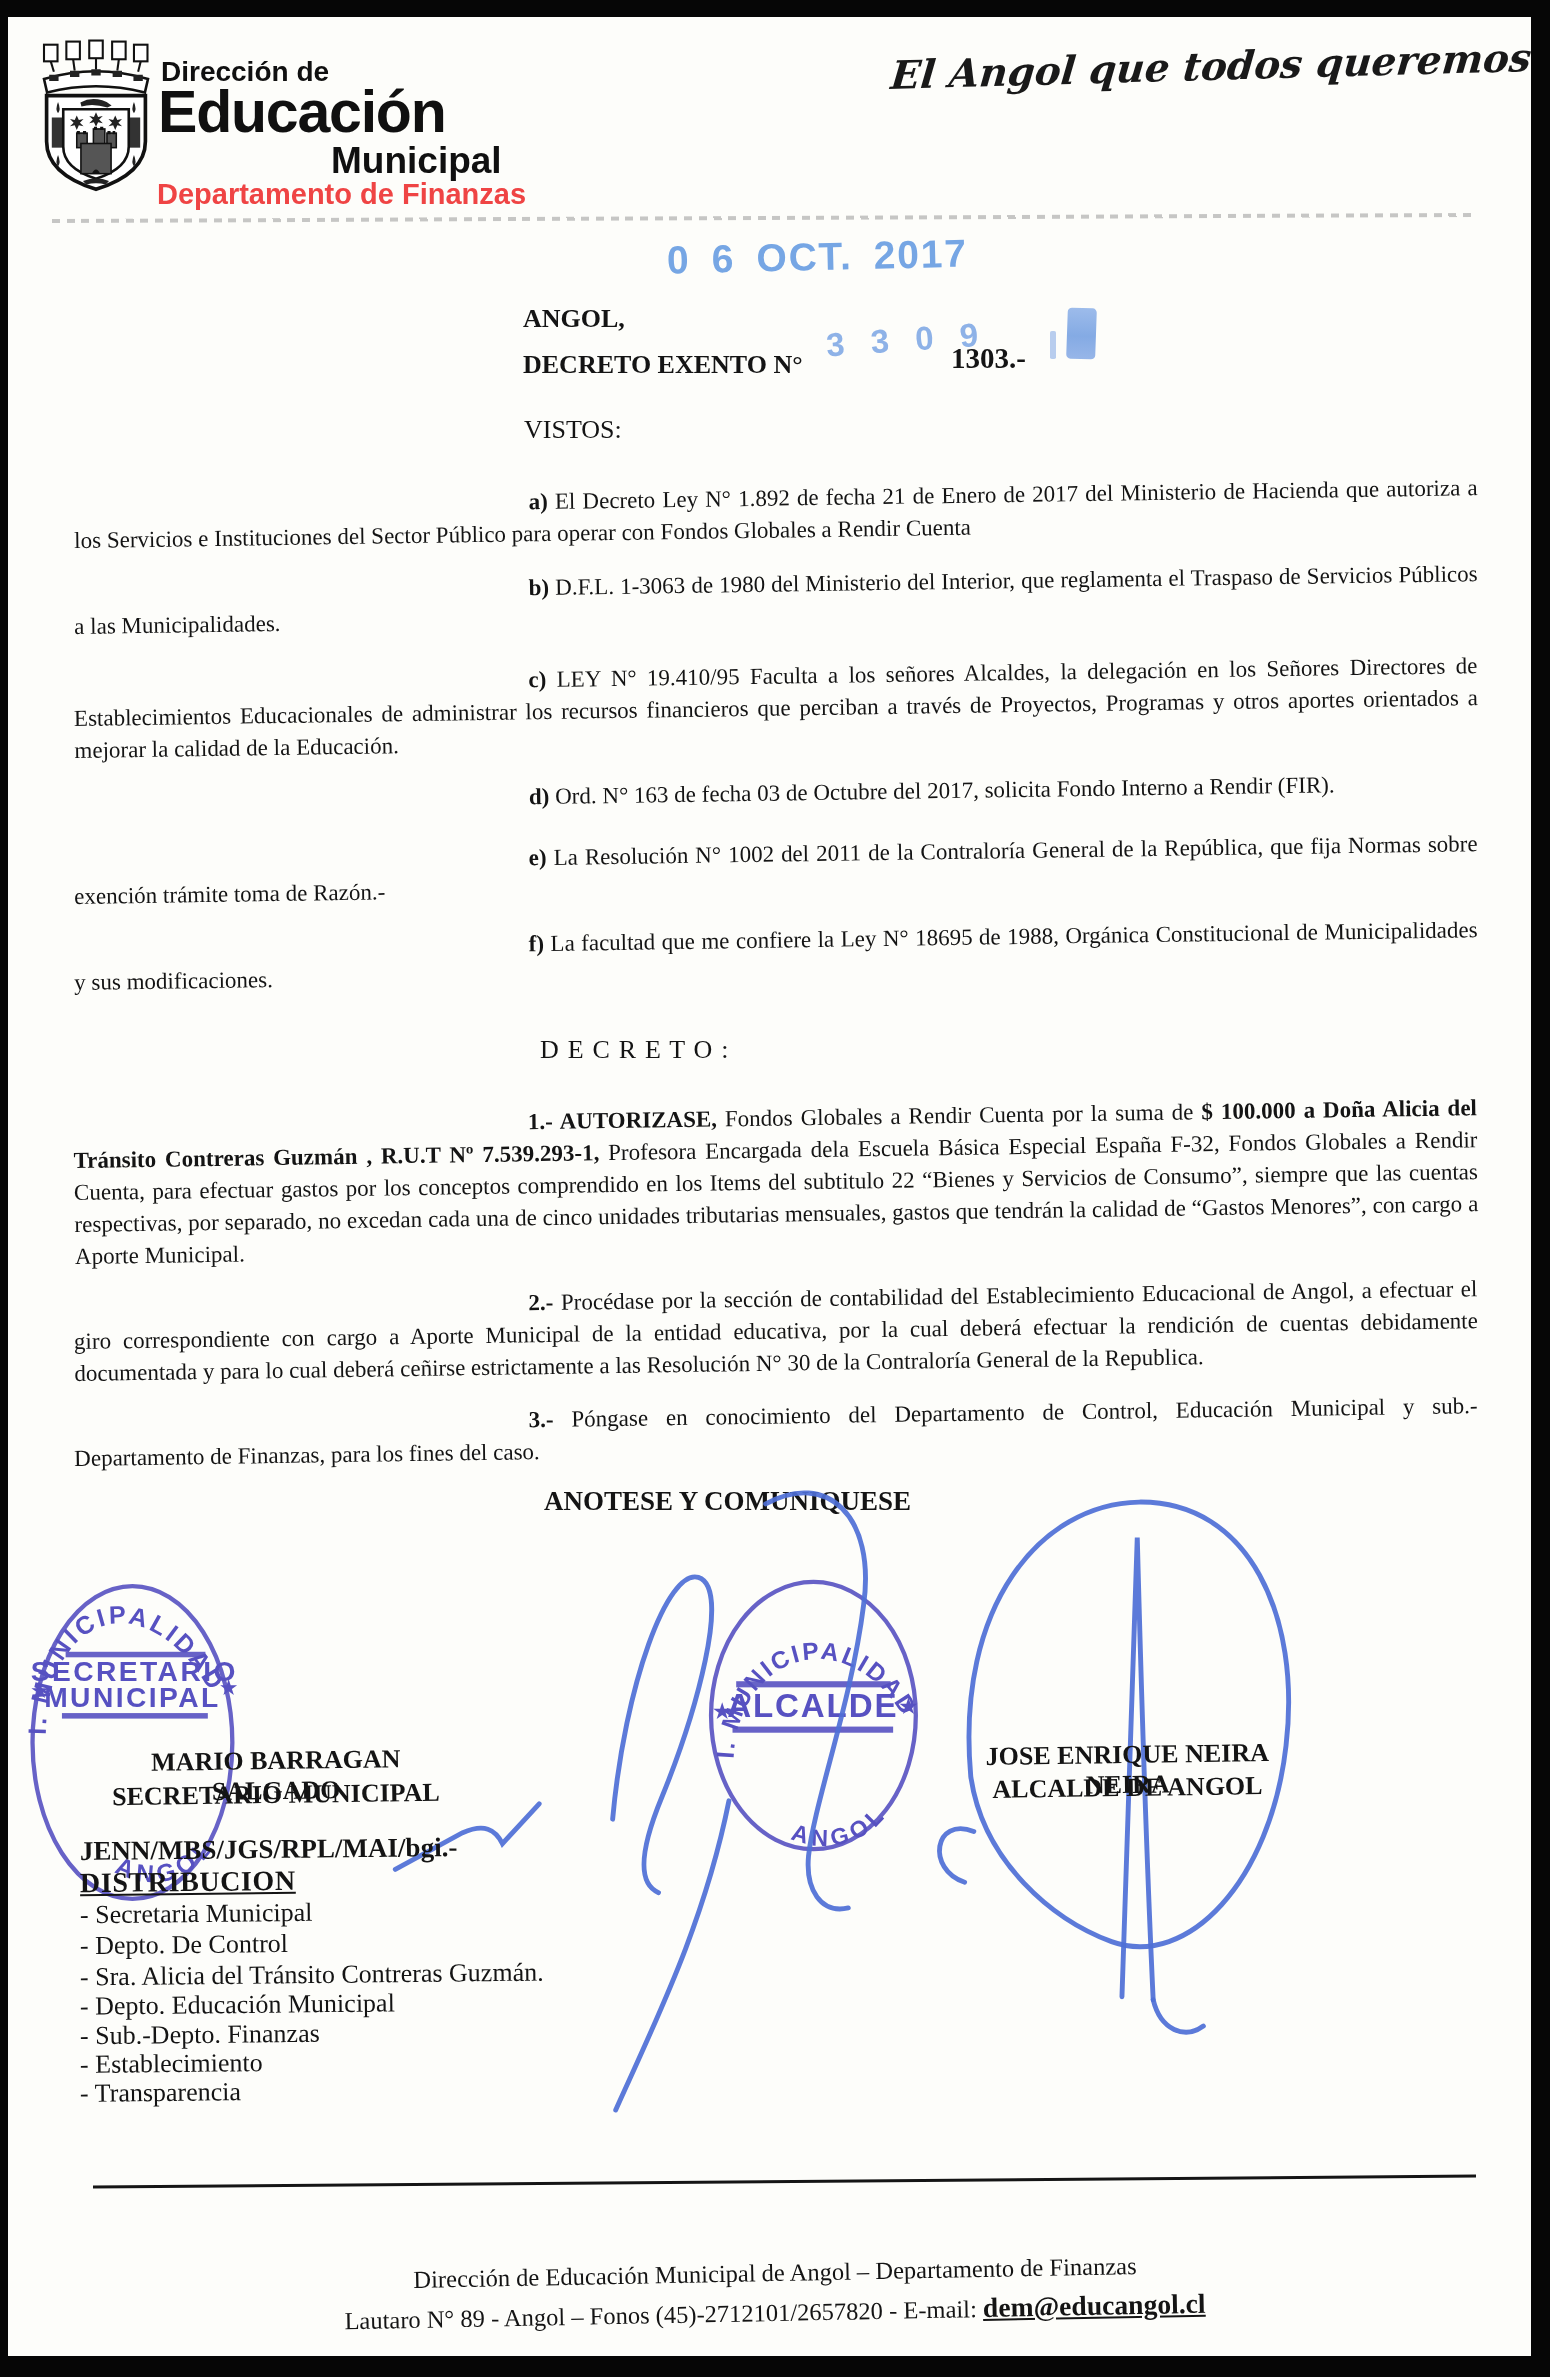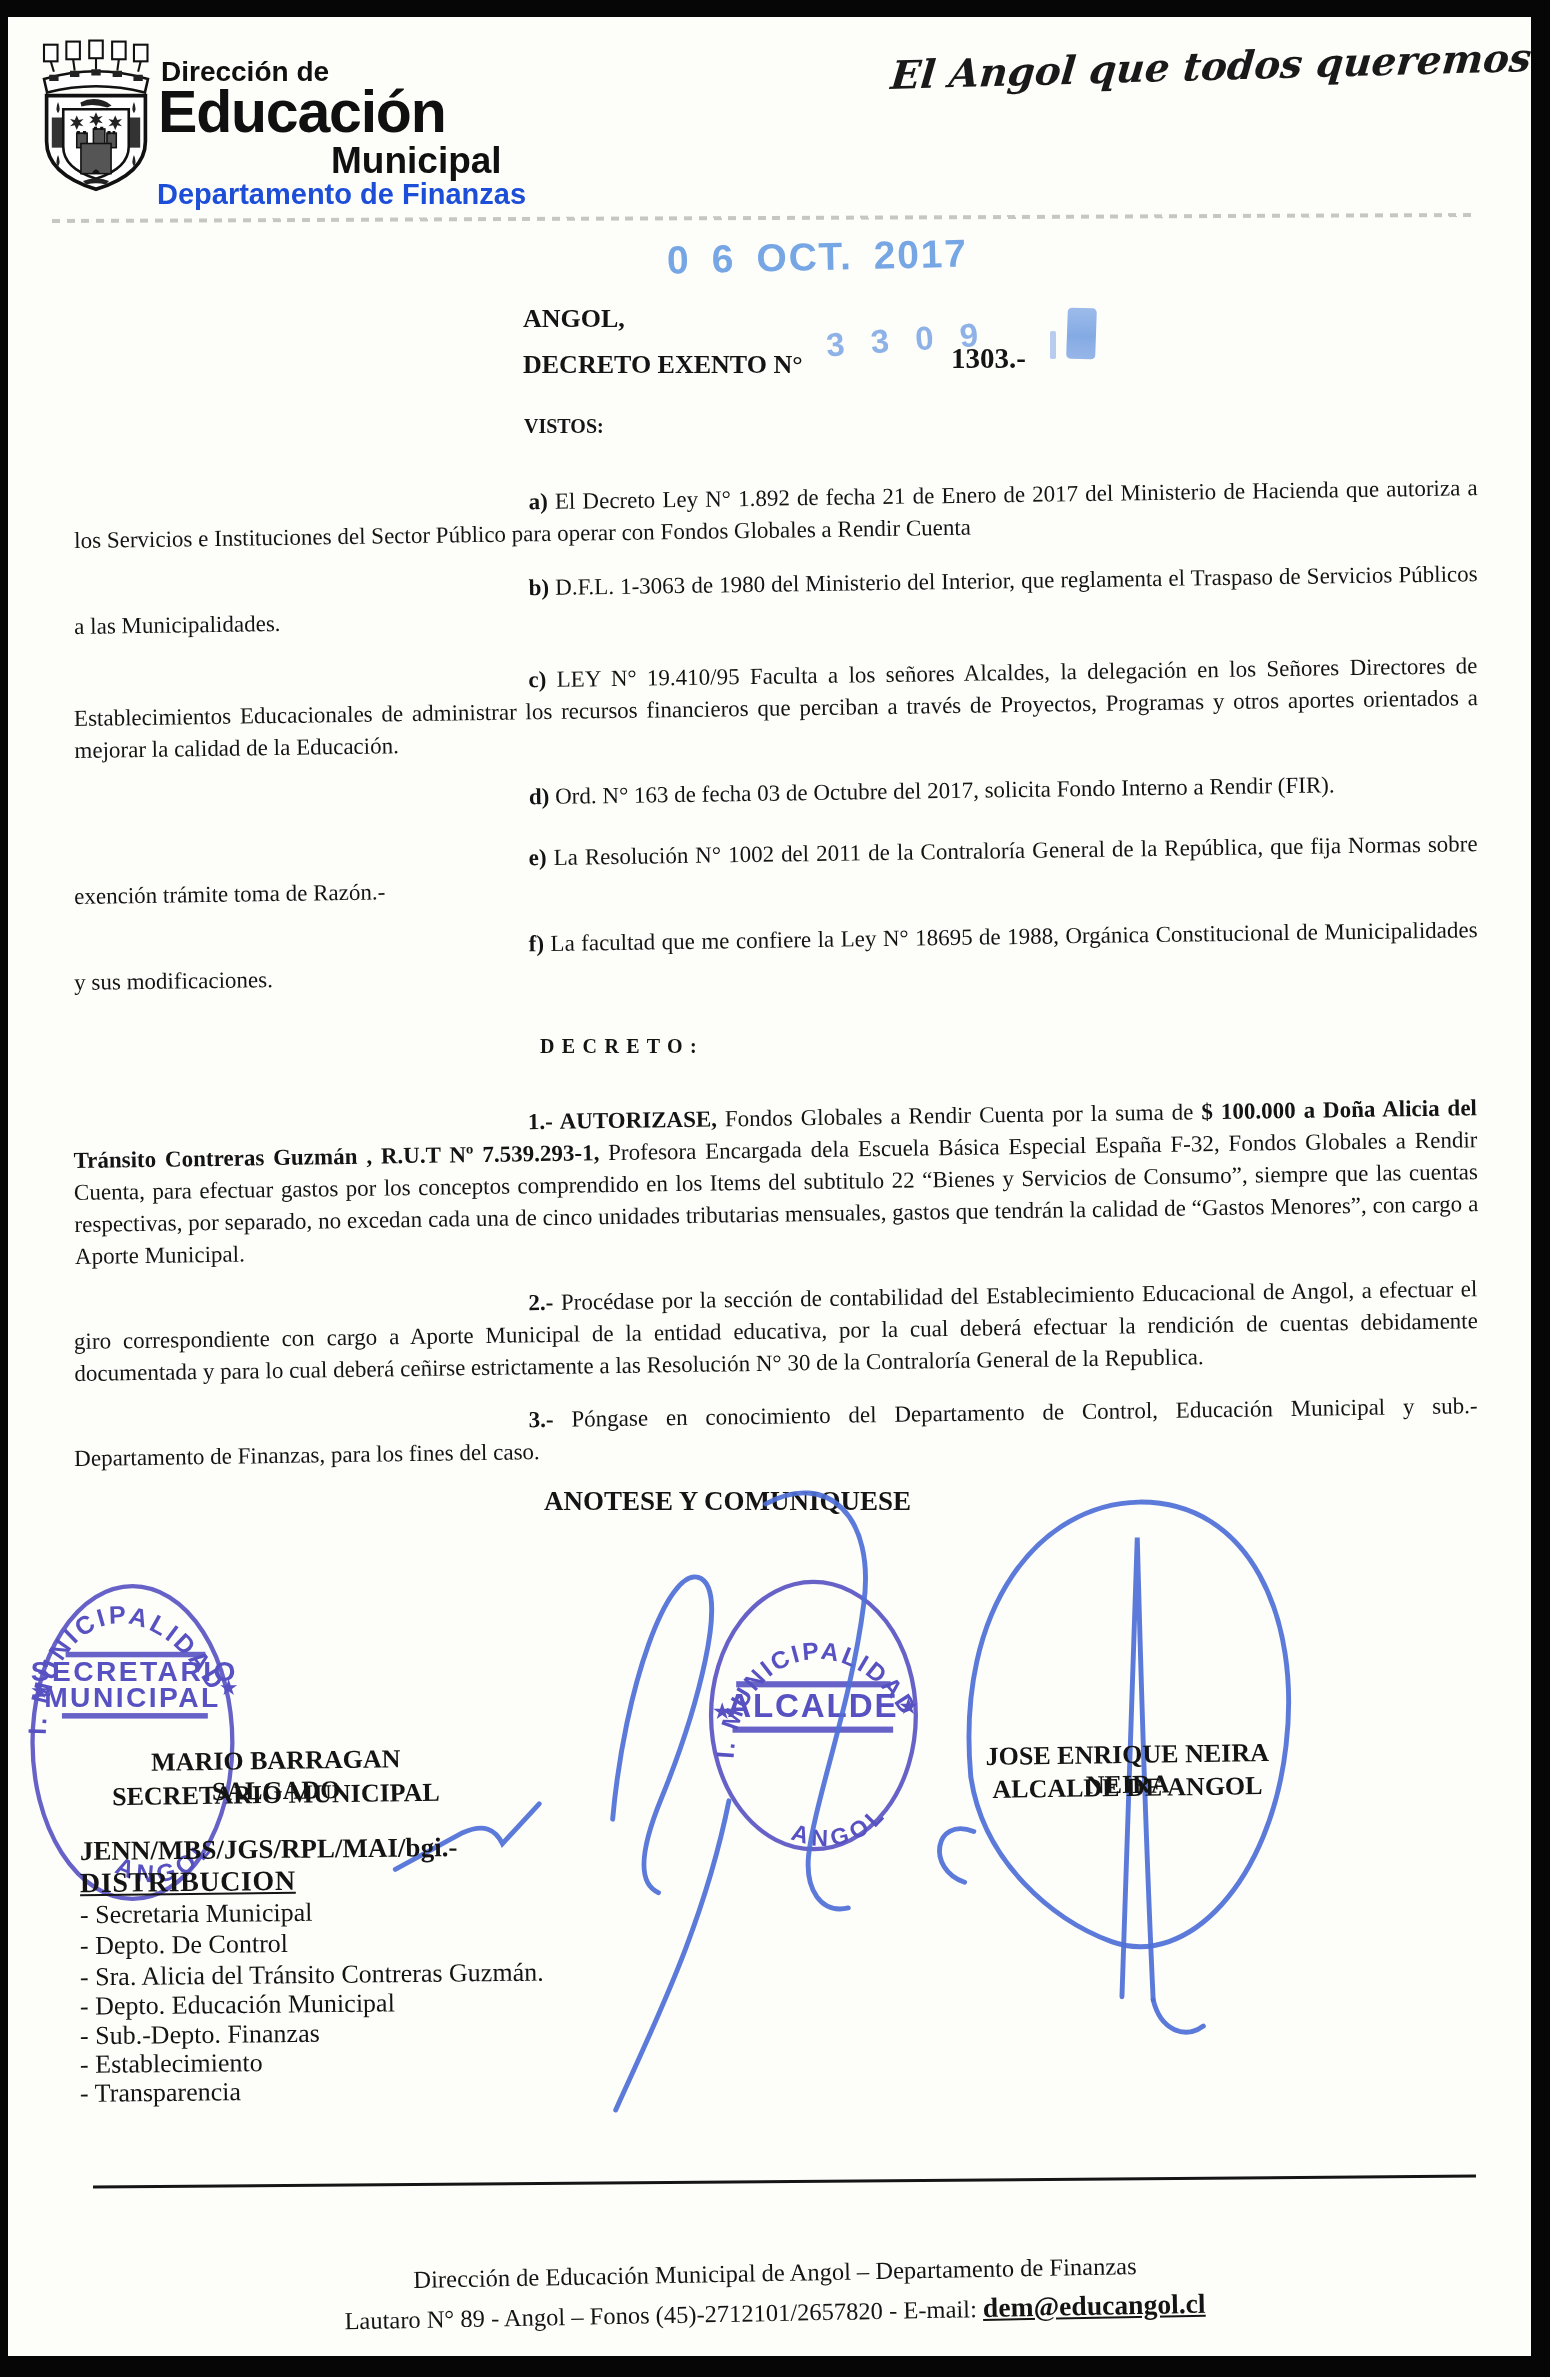--- a/index.html
+++ b/index.html
@@ -6,40 +6,40 @@
   .scan{position:relative;width:1550px;height:2377px;background:#060606;overflow:hidden;
         font-family:"Liberation Serif",serif;color:#141414;}
   .page{position:absolute;left:8px;top:17px;width:1523px;height:2339px;background:#fdfdfa;overflow:hidden;}
   .content{position:absolute;left:-8px;top:-17px;width:1550px;height:1827px;padding-left:40px;}
   .abs{position:absolute;}
 
   
   .org1{left:161px;top:56px;font-family:"Liberation Sans",sans-serif;font-weight:700;font-size:28px;color:#101010;}
   .org2{left:158px;top:78px;font-family:"Liberation Sans",sans-serif;font-weight:700;font-size:59px;letter-spacing:-1.2px;color:#101010;}
   .org3{left:331px;top:140px;font-family:"Liberation Sans",sans-serif;font-weight:700;font-size:37px;color:#101010;}
-  .org4{left:157px;top:178px;font-family:"Liberation Sans",sans-serif;font-weight:700;font-size:29px;color:#1d4ed8;}
+  .org4{left:157px;top:178px;font-family:"Liberation Sans",sans-serif;font-weight:700;font-size:29px;color:#ef4444;}
   .slogan{left:891px;top:44px;width:564px;font-family:"DejaVu Serif",serif;font-style:italic;font-weight:600;
           font-size:39px;color:#191919;transform:rotate(-1.6deg) skewX(-7deg);white-space:nowrap;}
   .sep{left:52px;top:216px;width:1424px;height:3.7px;opacity:.5;transform:rotate(-.25deg);
        background:repeating-linear-gradient(90deg,#8f8f8f 0 8px,transparent 8px 14.7px);}
 
   
   .city{left:523px;top:276px;font-weight:700;font-size:26px;margin-top:28px;}
   .datestamp{left:667px;top:235px;font-family:"Liberation Sans",sans-serif;font-weight:700;font-size:39px;
              color:#6b9fe3;letter-spacing:1.8px;word-spacing:8.6px;transform:rotate(-1.3deg);opacity:.92;}
   .declabel{left:523px;top:350px;font-weight:700;font-size:26px;}
   .numstamp{left:826px;top:321px;font-family:"Liberation Sans",sans-serif;font-weight:700;font-size:33px;
             color:#82aae6;letter-spacing:5.5px;word-spacing:6.1px;transform:rotate(-4deg);opacity:.9;}
   .decnum{left:951px;top:342px;font-weight:700;font-size:29px;}
   .smudge{left:1067px;top:308px;width:29px;height:51px;border-radius:4.3px;opacity:.85;transform:rotate(2deg);
           background:linear-gradient(180deg,#8cb0e8 0%,#6f9ce0 55%,#85a9e5 100%);}
   .smudge2{left:1050px;top:331px;width:5.5px;height:28px;background:#7fa6e4;opacity:.55;border-radius:1.8px;}
 
   
-  .h-bold{font-weight:700;font-size:20px;}
+  .h-bold{font-weight:400;font-size:26px;}
   .vistos-t{left:524px;top:415px;}
   .body-par{left:74px;width:1404px;font-size:23px;line-height:32px;text-align:justify;
             transform:rotate(-.85deg);transform-origin:0 50%;}
   .ind{text-indent:455px;}
   .p-a{top:470px;} .p-b{top:556px;} .p-c{top:648px;} .p-d{top:765px;}
   .p-e{top:826px;} .p-f{top:912px;}
   .dec-t{left:540px;top:1035px;letter-spacing:1.2px;}
   .p-1{top:1090px;} .p-2{top:1271px;} .p-3{top:1388px;}
   .closing{left:544px;top:1486px;font-weight:700;font-size:27px;}
 

